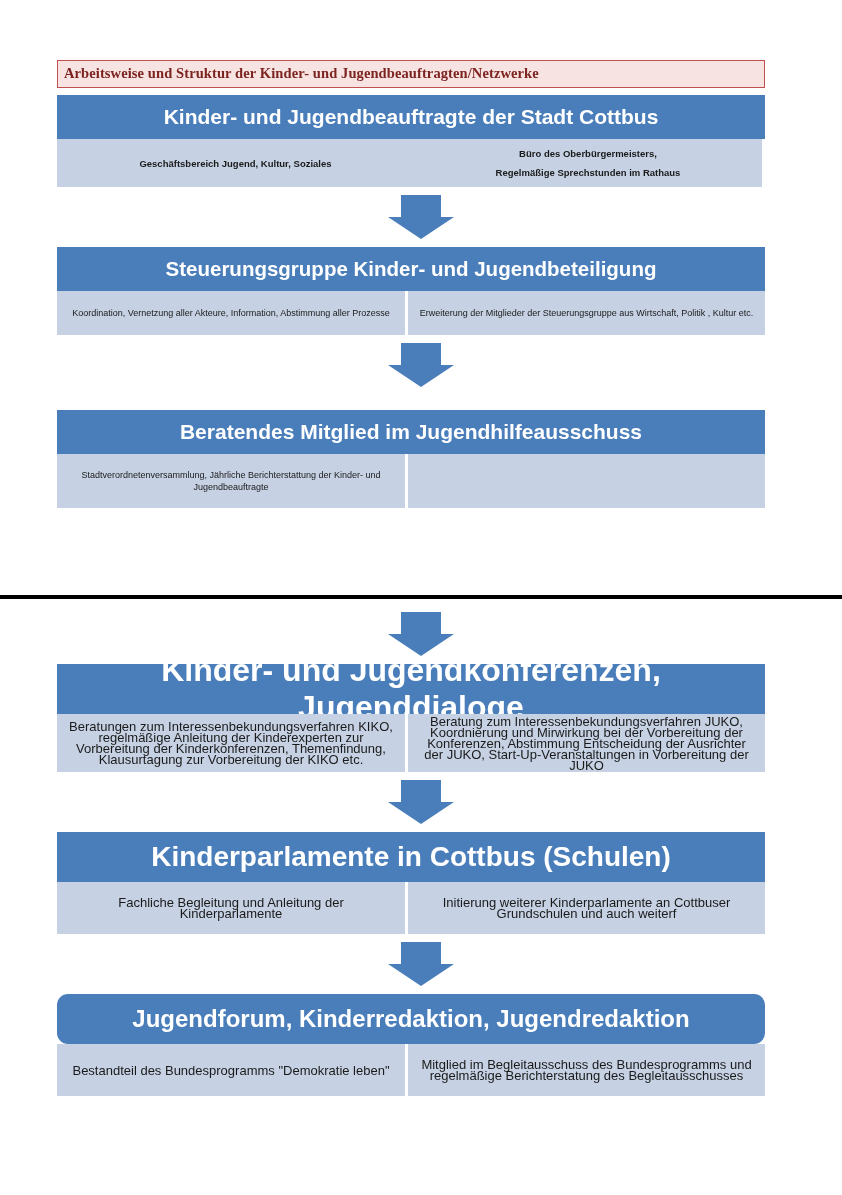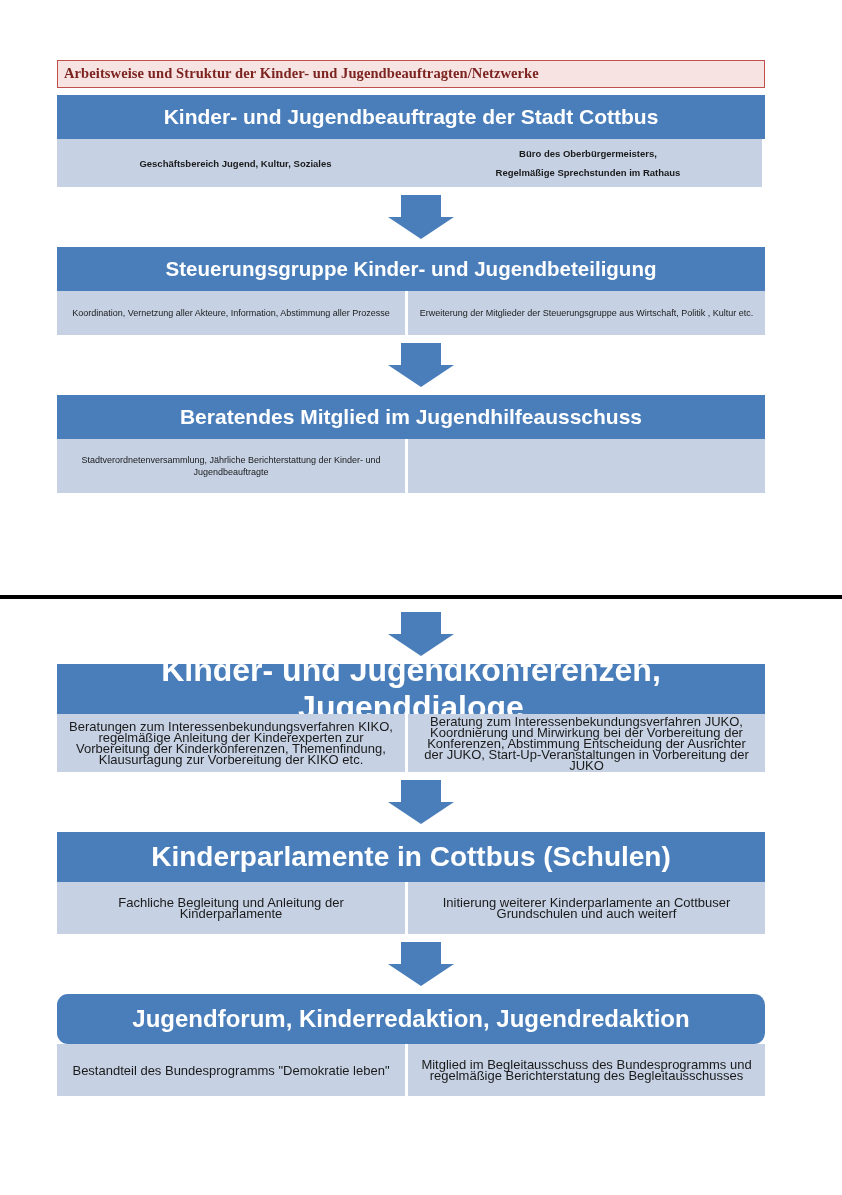--- a/index.html
+++ b/index.html
@@ -189,21 +189,21 @@
       </div>
     </div>
 
     <div class="arrow-wrap" style="margin-top:8px;">
       <div class="arrow">
         <div class="shaft"></div>
         <div class="head"></div>
       </div>
     </div>
 
-    <div class="block" style="margin-top:8px;">
+    <div class="block" style="margin-top:23px;">
       <div class="block-head" style="height:44px;">
         <span style="font-size:21px;">Beratendes Mitglied im Jugendhilfeausschuss</span>
       </div>
       <div class="block-body" style="height:54px;">
         <div class="cell left">
           <p class="t-reg">Stadtverordnetenversammlung, Jährliche Berichterstattung der Kinder- und Jugendbeauftragte</p>
         </div>
       </div>
     </div>
 

